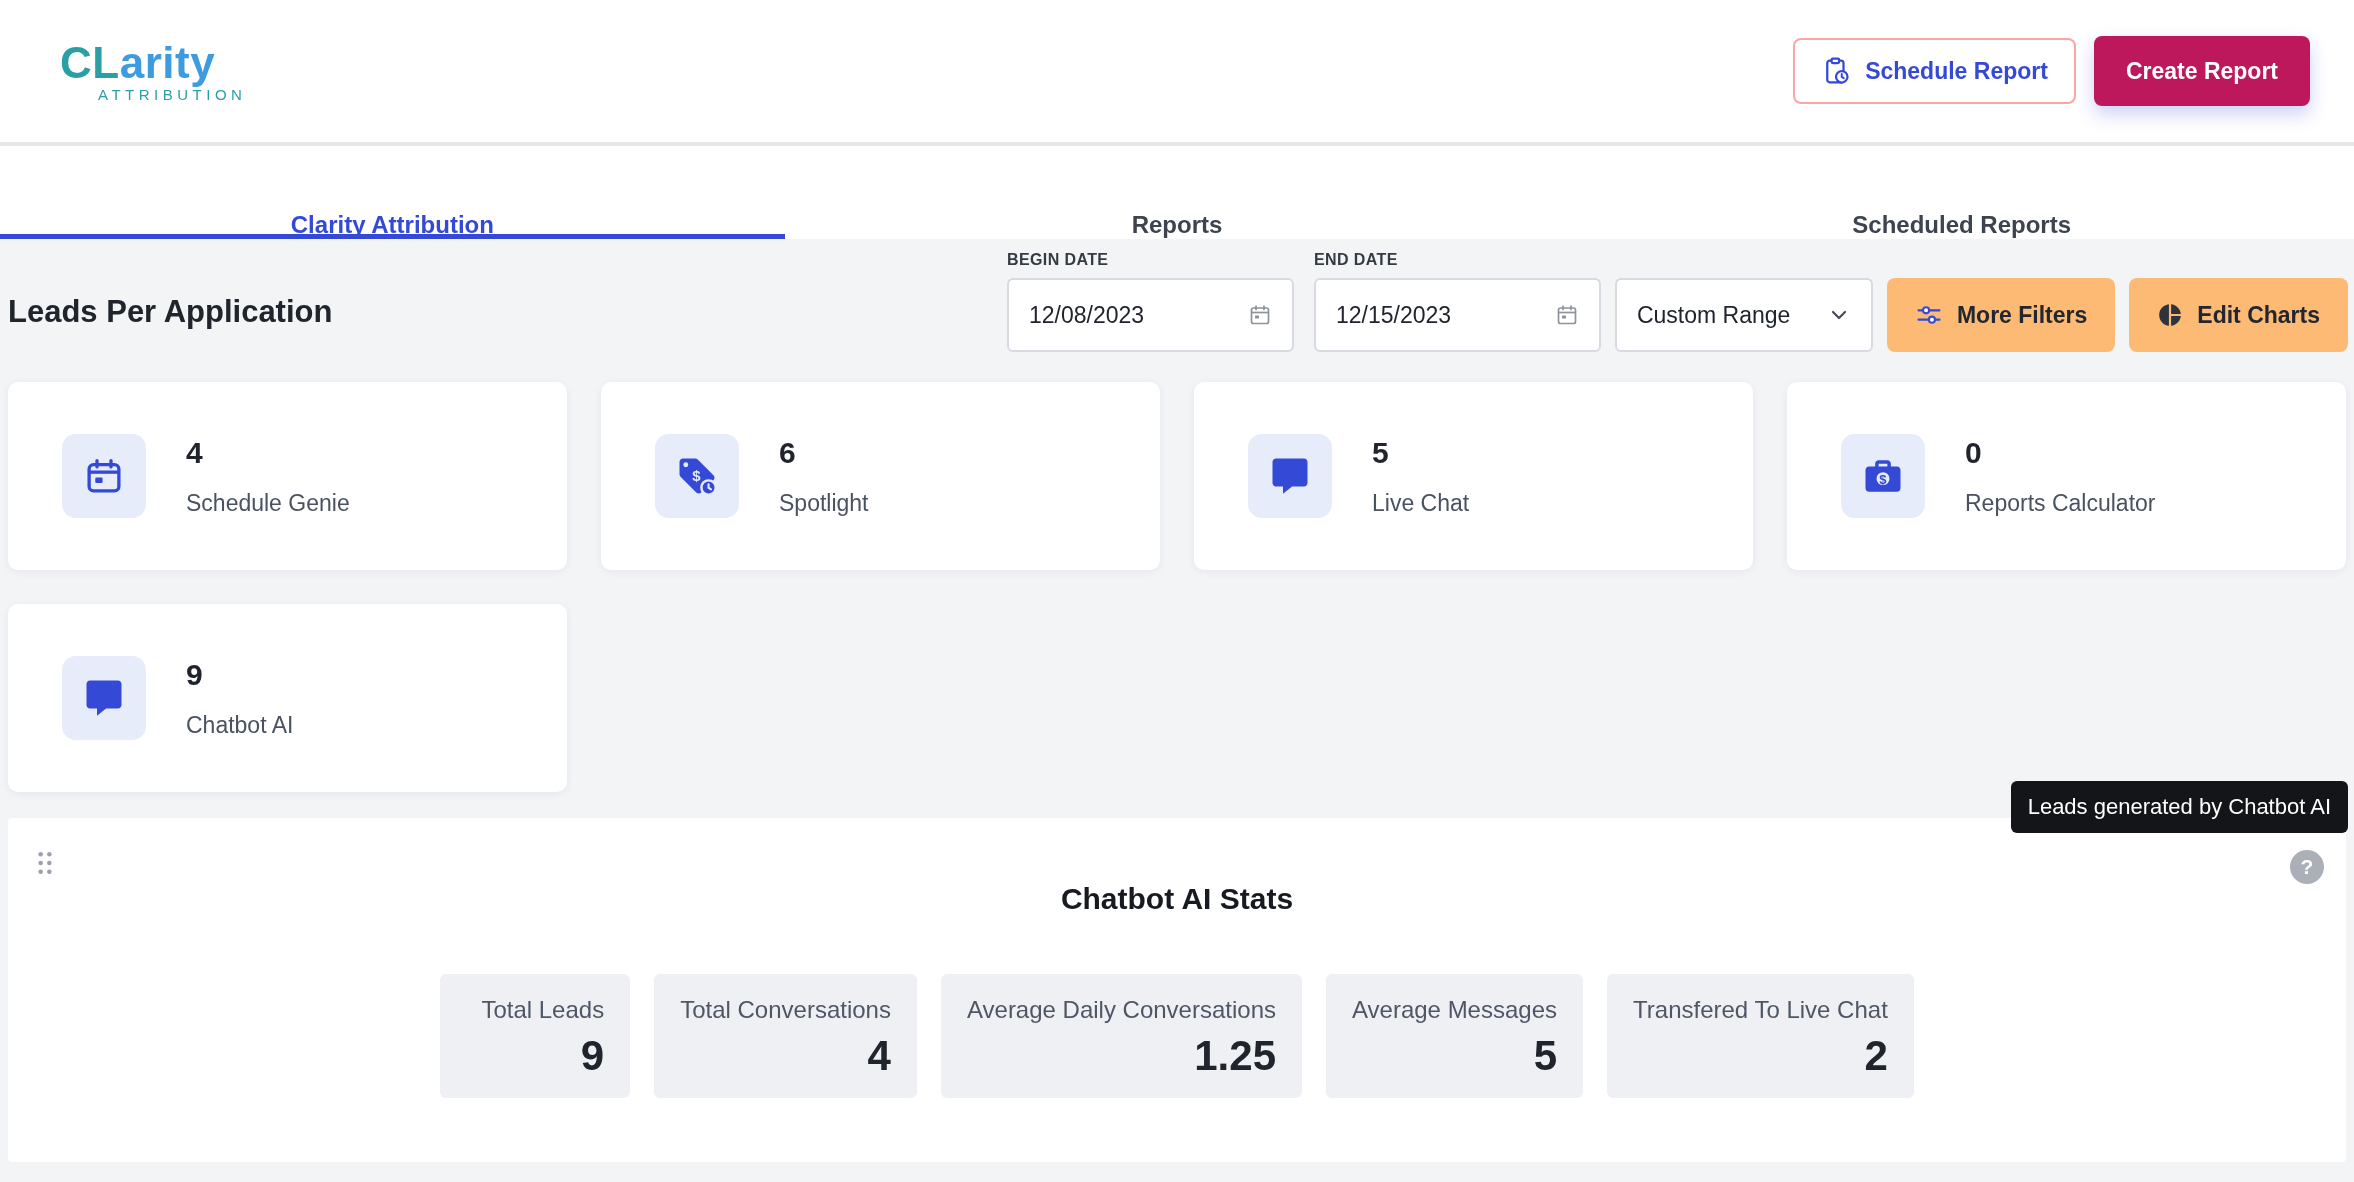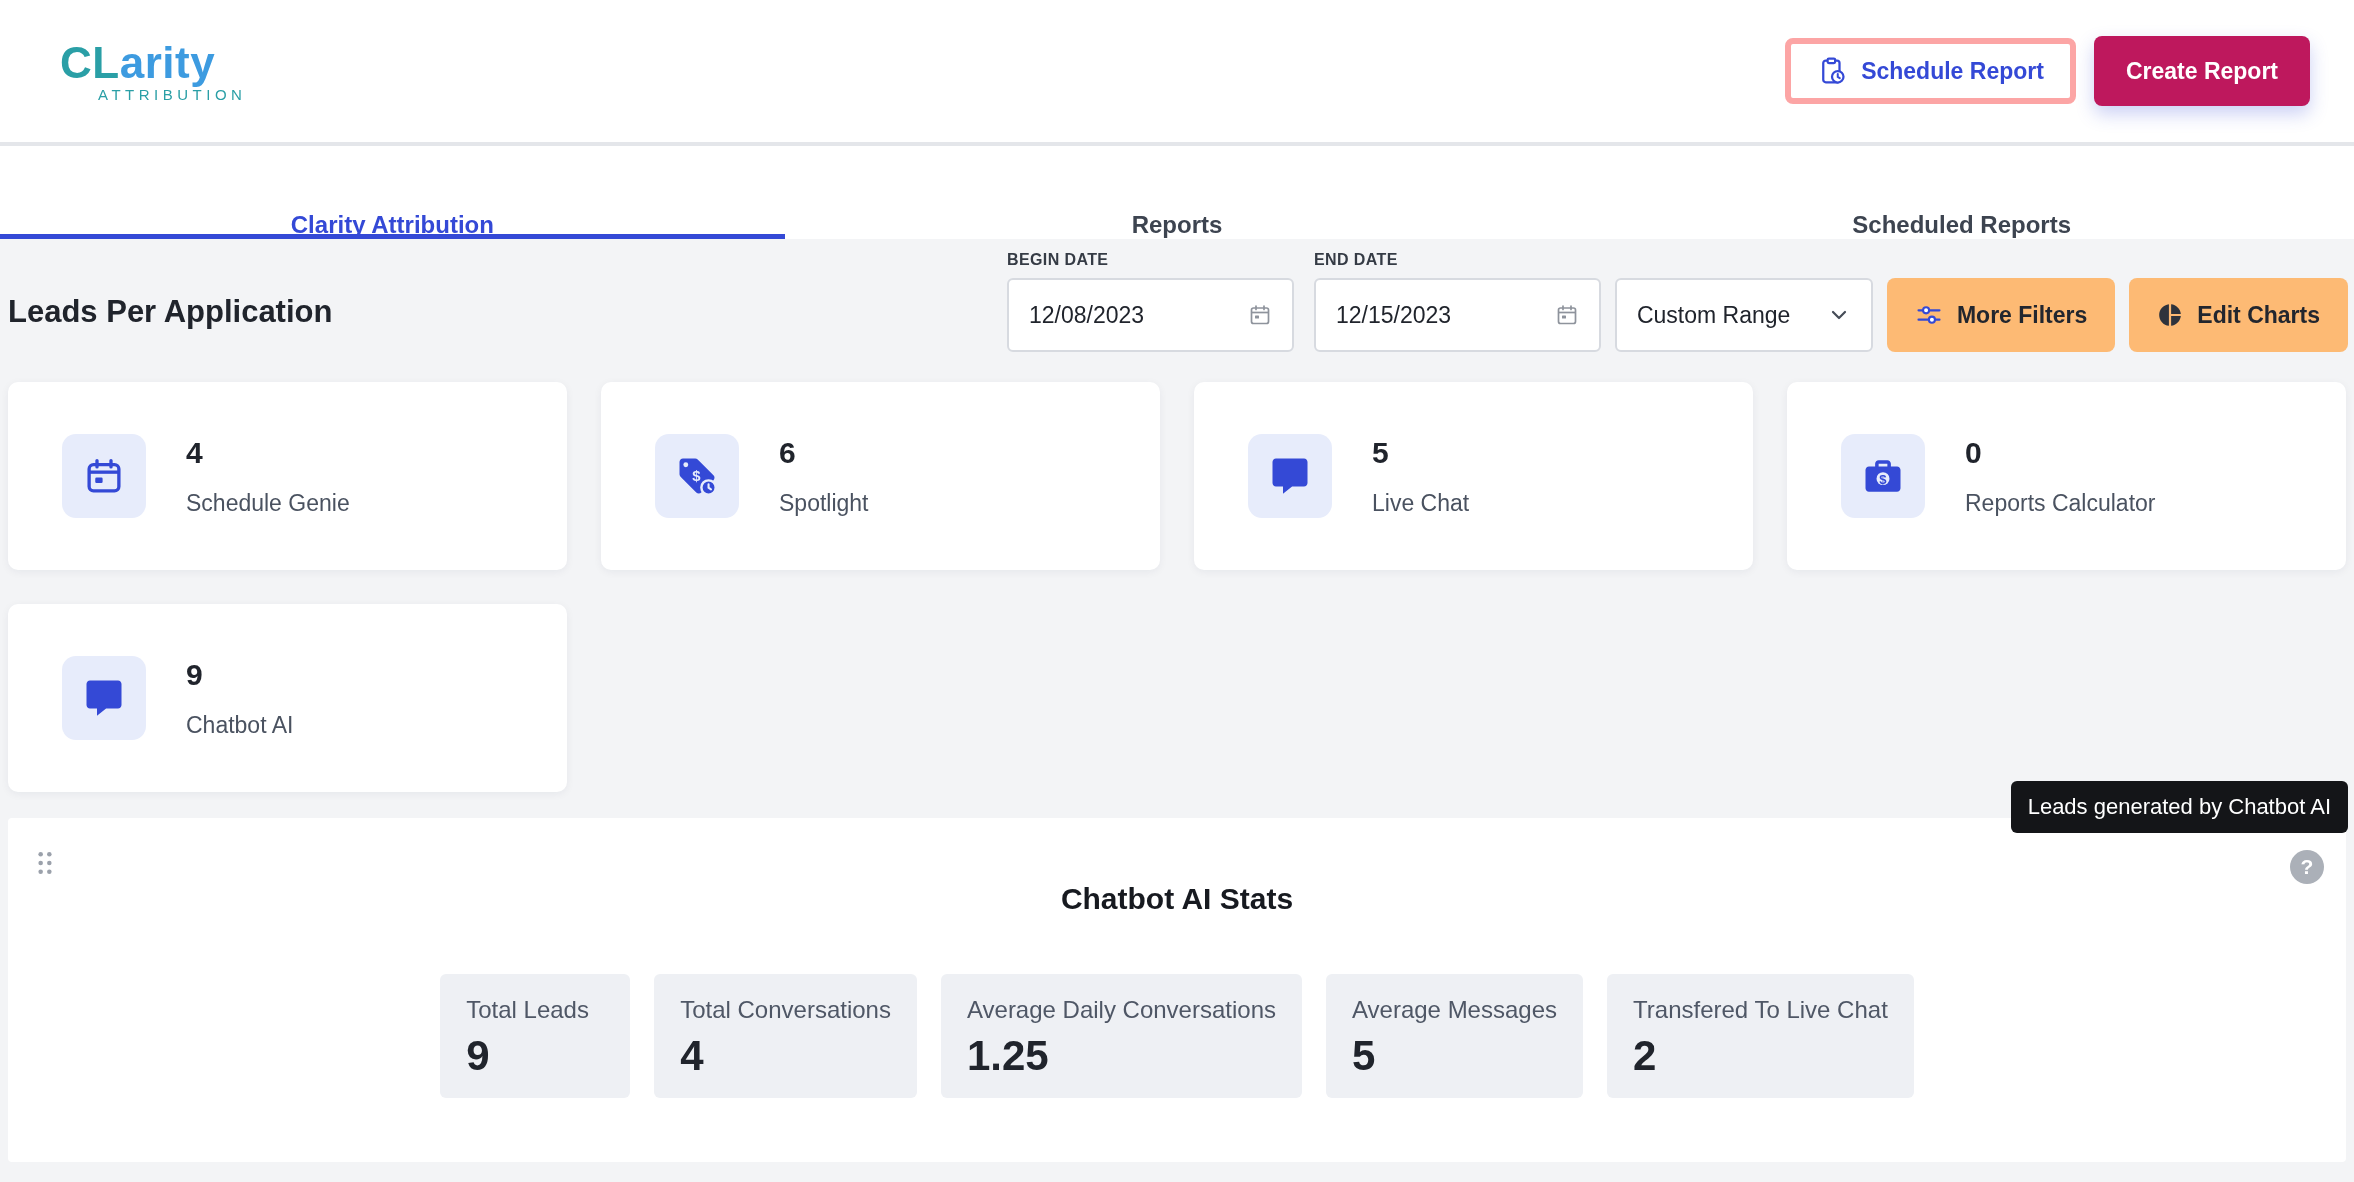--- a/index.html
+++ b/index.html
@@ -23,21 +23,21 @@
   .logo { display:flex; flex-direction:column; line-height:1; }
   .logo-main { font-size:44px; font-weight:700; letter-spacing:0.5px; }
   .logo-cl { color:#2a9fa6; }
   .logo-arity { color:#3d9be0; }
   .logo-sub { font-size:15px; letter-spacing:4.5px; color:#2a9fa6; margin:2px 0 0 38px; font-weight:500; }
 
   .header-actions { display:flex; gap:18px; align-items:center; }
   .btn { display:flex; align-items:center; gap:14px; border-radius:8px; font-size:23px; font-weight:700; cursor:pointer; font-family:inherit; }
   .btn-outline {
     height:66px; padding:0 26px;
-    background:#fff; border:6px solid #fca5a5; color:#3449d6;
+    background:#fff; border:2px solid #fca5a5; color:#3449d6;
   }
   .btn-solid {
     height:70px; padding:0 32px;
     background:#be185d; border:none; color:#fff;
     box-shadow:0 8px 18px rgba(52,73,214,.25);
   }
 
   
   .tabs { height:93px; background:#fff; display:flex; }
   .tab {
@@ -92,21 +92,21 @@
   .help-circle {
     position:absolute; top:32px; right:22px;
     width:34px; height:34px; border-radius:50%;
     background:#abb0b8; color:#fff; font-size:21px; font-weight:700;
     display:flex; align-items:center; justify-content:center; cursor:pointer;
   }
   .stats-title { text-align:center; padding-top:64px; font-size:30px; font-weight:700; color:#171a20; margin:0; }
   .stats-row { display:flex; justify-content:center; gap:24px; margin-top:58px; }
   .stat-box {
     background:#eef0f4; border-radius:6px;
-    padding:22px 26px 18px; text-align:left; min-width:190px;
+    padding:22px 26px 18px; text-align:right; min-width:190px;
   }
   .stat-label { font-size:24px; color:#4f5766; }
   .stat-value { font-size:42px; font-weight:700; color:#20242c; margin-top:8px; }
 
   
   .tooltip {
     position:absolute; top:781px; right:6px;
     background:#141518; color:#fff; font-size:22px;
     padding:13px 17px; border-radius:6px; z-index:10; white-space:nowrap;
   }

